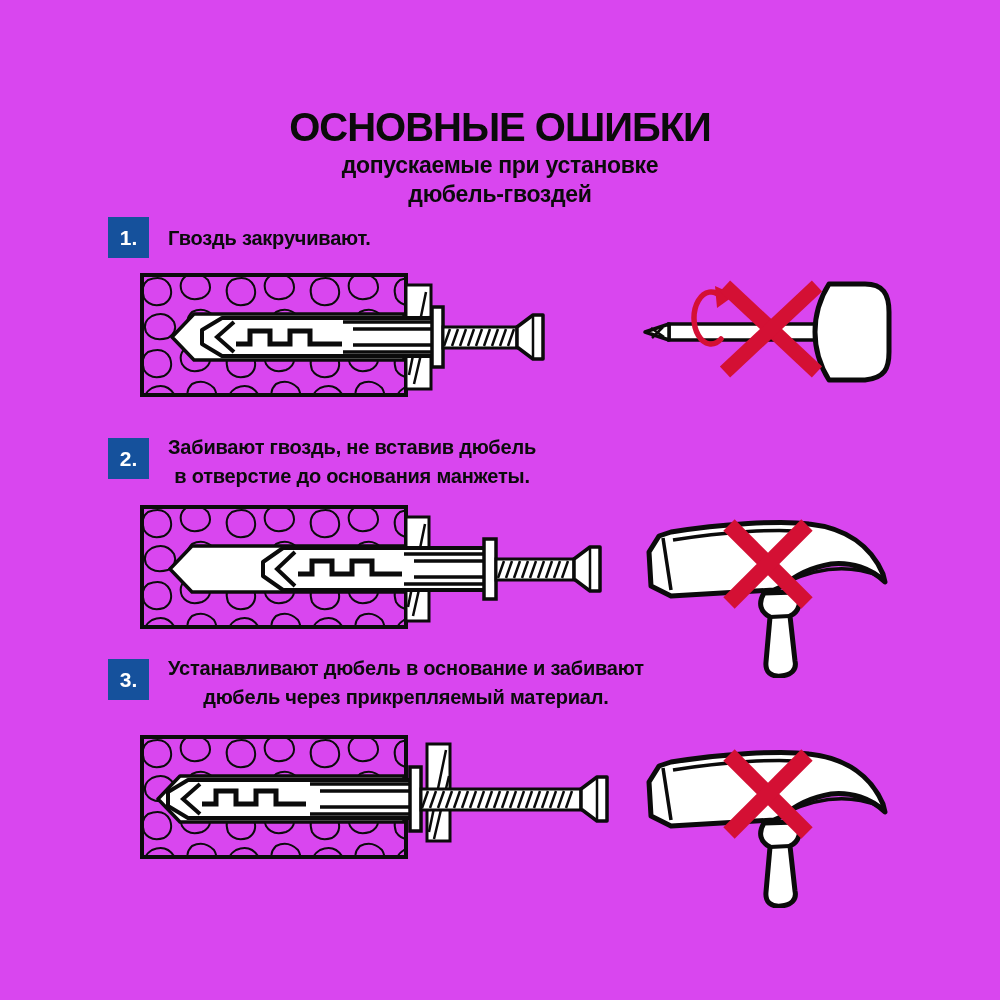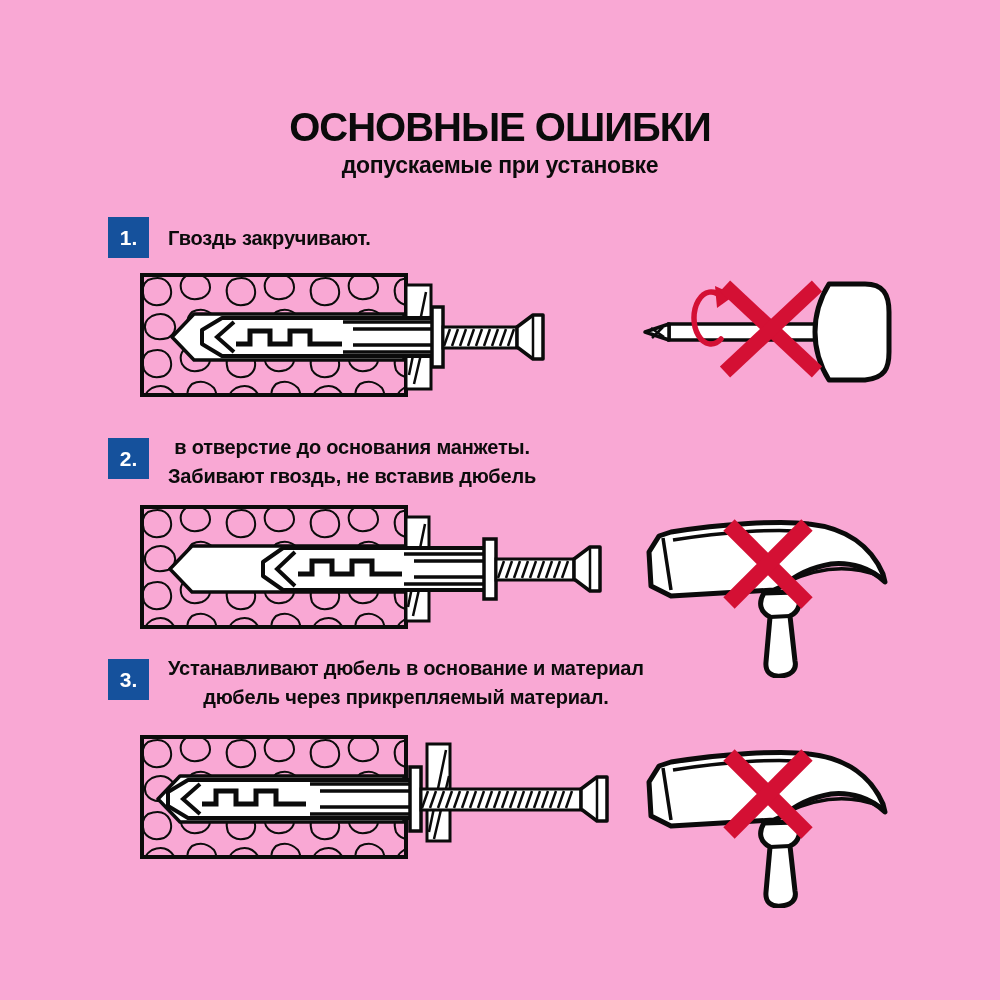--- a/index.html
+++ b/index.html
@@ -1,17 +1,17 @@
 <!DOCTYPE html>
 <html><head>
 <meta charset="utf-8">
 <style>
   html,body{margin:0;padding:0;background:#fff;}
   .poster{
-    position:relative;width:1000px;height:1000px;background:#f9a8d4;
+    position:relative;width:1000px;height:1000px;background:#d946ef;
     font-family:"Liberation Sans",sans-serif;color:#0b0b0b;overflow:hidden;
   }
   .title{
     position:absolute;top:80px;left:0;width:100%;text-align:center;
     font-size:40px;font-weight:700;letter-spacing:-1px;line-height:1;
   }
   .subtitle{
     position:absolute;top:127px;left:0;width:100%;text-align:center;
     font-size:23px;font-weight:700;line-height:29px;letter-spacing:-0.3px;margin-top:24px;
   }
@@ -28,20 +28,21 @@
   svg{display:block;}
 </style>
 </head>
 <body>
 
 <div class="poster">
 
   <h1 class="title">ОСНОВНЫЕ ОШИБКИ</h1>
   <div class="subtitle">
     <div>допускаемые при установке</div>
+    <div>дюбель-гвоздей</div>
   </div>
 
   <div class="badge" style="top:217px">
     <span>1.</span>
   </div>
   <div class="caption" style="top:224px">
     <div>Гвоздь закручивают.</div>
   </div>
 
   <svg class="abs" style="left:138px;top:272px" width="472" height="130" viewBox="0 0 472 130">
@@ -97,22 +98,22 @@
     <g>
       <line x1="92" y1="16" x2="184" y2="102" stroke="#d41034" stroke-width="15"></line>
       <line x1="184" y1="16" x2="92" y2="102" stroke="#d41034" stroke-width="15"></line>
     </g>
   </svg>
 
   <div class="badge" style="top:438px">
     <span>2.</span>
   </div>
   <div class="caption" style="top:433px">
+    <div>Забивают гвоздь, не вставив дюбель</div>
     <div>в отверстие до основания манжеты.</div>
-    <div>Забивают гвоздь, не вставив дюбель</div>
   </div>
 
   <svg class="abs" style="left:138px;top:504px" width="472" height="130" viewBox="0 0 472 130">
     <defs>
       <pattern id="pb2" width="84" height="72" patternUnits="userSpaceOnUse">
         <g fill="none" stroke="#0b0b0b" stroke-width="2">
           <path d="M10,8 Q2,14 6,26 Q12,36 26,32 Q36,26 32,14 Q26,2 10,8 Z"></path>
           <path d="M48,4 Q40,10 44,20 Q50,30 64,26 Q76,20 70,8 Q60,-2 48,4 Z"></path>
           <path d="M14,44 Q4,50 8,60 Q14,70 30,66 Q40,60 36,50 Q28,38 14,44 Z"></path>
           <path d="M54,40 Q46,48 52,58 Q60,68 72,62 Q82,54 76,44 Q66,34 54,40 Z"></path>
@@ -159,21 +160,21 @@
     <g>
       <line x1="98" y1="19" x2="176" y2="97" stroke="#d41034" stroke-width="16"></line>
       <line x1="176" y1="19" x2="98" y2="97" stroke="#d41034" stroke-width="16"></line>
     </g>
   </svg>
 
   <div class="badge" style="top:659px">
     <span>3.</span>
   </div>
   <div class="caption" style="top:654px">
-    <div>Устанавливают дюбель в основание и материал</div>
+    <div>Устанавливают дюбель в основание и забивают</div>
     <div>дюбель через прикрепляемый материал.</div>
   </div>
 
   <svg class="abs" style="left:138px;top:734px" width="472" height="130" viewBox="0 0 472 130">
     <defs>
       <pattern id="pb3" width="84" height="72" patternUnits="userSpaceOnUse">
         <g fill="none" stroke="#0b0b0b" stroke-width="2">
           <path d="M10,8 Q2,14 6,26 Q12,36 26,32 Q36,26 32,14 Q26,2 10,8 Z"></path>
           <path d="M48,4 Q40,10 44,20 Q50,30 64,26 Q76,20 70,8 Q60,-2 48,4 Z"></path>
           <path d="M14,44 Q4,50 8,60 Q14,70 30,66 Q40,60 36,50 Q28,38 14,44 Z"></path>

